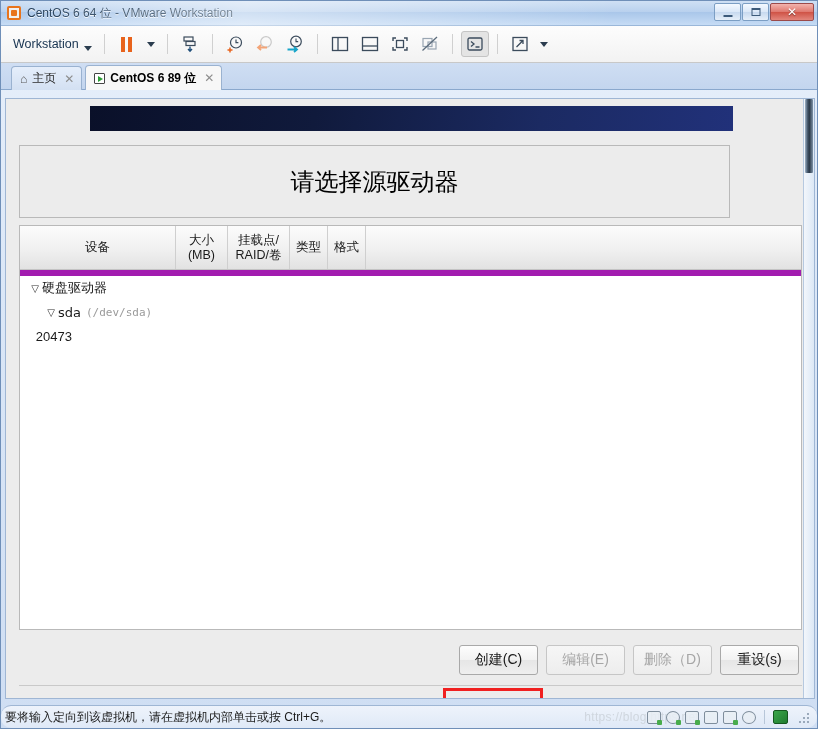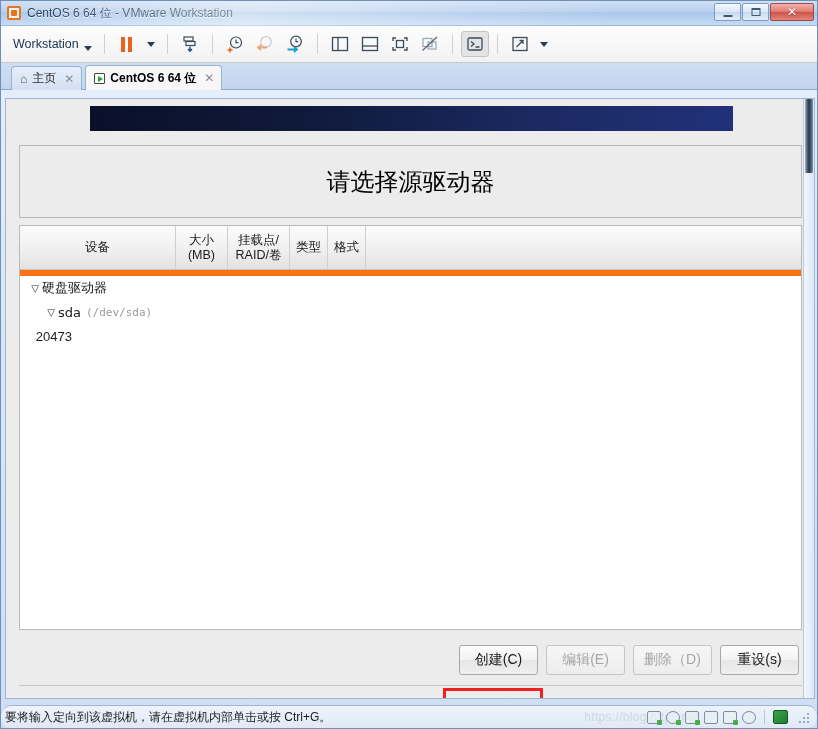--- a/index.html
+++ b/index.html
@@ -167,36 +167,36 @@
   
   #anaconda-banner {
     position:absolute; left: 84px; top: 7px;
     width: 643px; height: 25px;
     background: linear-gradient(100deg,#0a1029 0%, #101a3c 35%, #1b2a62 70%, #21317a 100%);
   }
 
   
   #title-panel {
     position:absolute; left: 13px; top: 46px;
-    width: 783px; height: 73px;
+    width: 711px; height: 73px;
     background: #ececec;
     border: 1px solid #b9b9b9;
     display:flex; align-items:center; justify-content:center;
   }
   #page-title {
     font-size: 24px; color:#000;
     font-family: "DejaVu Sans", "Liberation Sans", sans-serif;
   }
 
   
   #table-panel {
     position:absolute; left: 13px; top: 126px;
     width: 783px; height: 405px;
     border:1px solid #b9b9b9;
-    background:#f97316;
+    background:#a21caf;
     overflow:hidden;
   }
   #table-head {
     display:flex;
     height: 44px;
     background: linear-gradient(180deg,#fcfcfc 0%, #f0f0f0 55%, #e2e2e2 100%);
     border-bottom:1px solid #c3c3c3;
   }
   .th {
     display:flex; align-items:center; justify-content:center;
@@ -406,21 +406,21 @@
   </div>
 
   <div id="tabstrip">
     <div class="tab">
       <span class="home-icon">⌂</span>
       <span>主页</span>
       <span class="tclose">✕</span>
     </div>
     <div class="tab active">
       <span class="vmtab-icon"></span>
-      <span>CentOS 6 64 位</span>
+      <span>CentOS 6 89 位</span>
       <span class="tclose">✕</span>
     </div>
   </div>
 
   <div id="vm-frame">
     <div id="vm-screen">
 
       <div id="anaconda-banner"></div>
 
       <div id="title-panel">

